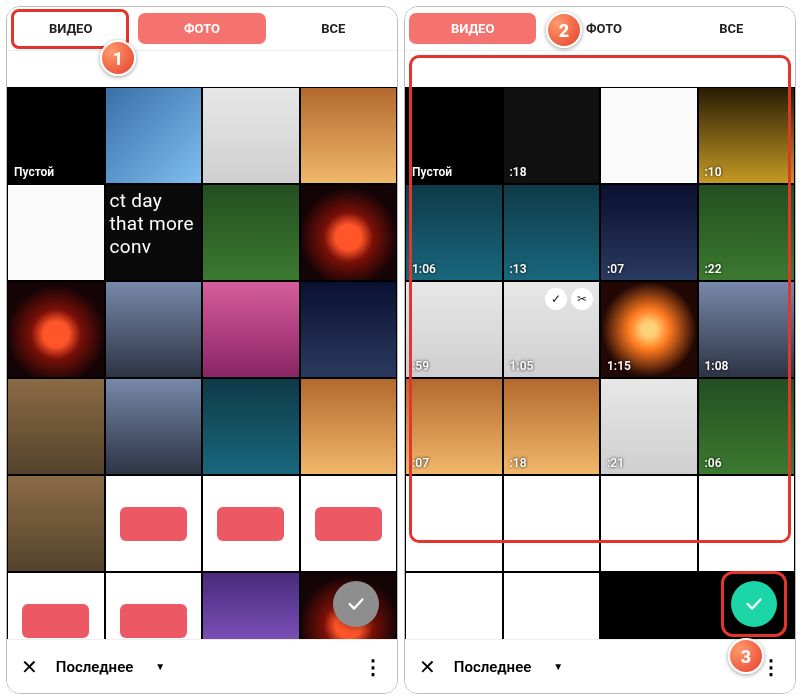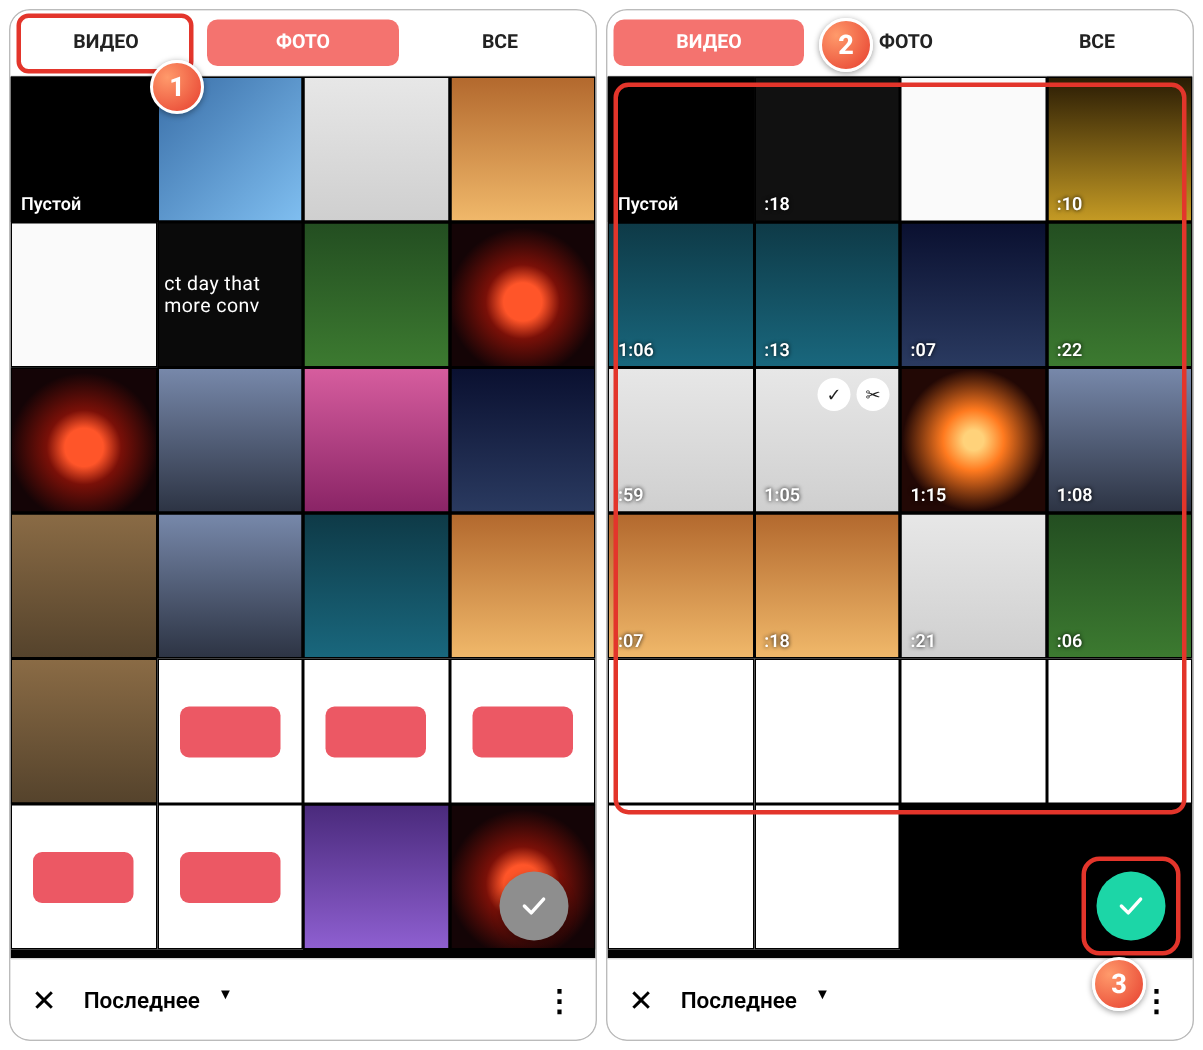--- a/index.html
+++ b/index.html
@@ -50,20 +50,21 @@
     border-radius: 7px;
     margin: 6px 4px;
   }
   .grid {
     flex: 1;
     display: grid;
     grid-template-columns: repeat(4, 1fr);
     grid-auto-rows: 97px;
     background: #000;
     overflow: hidden;
+    margin-top: 36px;
   }
   .thumb {
     position: relative;
     background: #333;
     border: 0.5px solid #000;
     overflow: hidden;
   }
   .thumb .lbl {
     position: absolute;
     bottom: 4px;
@@ -102,21 +103,22 @@
   .close-x {
     font-size: 20px;
     font-weight: 300;
     margin-right: 18px;
     cursor: pointer;
   }
   .album {
     font-size: 15px;
     font-weight: 600;
     display: flex;
-    gap: 12px;
+    align-items: center;
+    gap: 22px;
     cursor: pointer;
   }
   .album .caret { font-size: 10px; }
   .more {
     margin-left: auto;
     font-size: 20px;
     font-weight: 800;
     cursor: pointer;
   }
   .fab {
@@ -176,21 +178,21 @@
   .bg-dark  { background:#111; }
   .bg-gray  { background: linear-gradient(#e7e7e7,#cfcfcf); }
   .bg-teal  { background: linear-gradient(#0e3a47,#19677d); }
   .bg-brown { background: linear-gradient(#8a6b45,#55432c); }
   .bg-fire  { background: radial-gradient(circle at 50% 50%, #ffd27a 10%, #ff7a1f 30%, #220805 70%); }
   .bg-purple{ background: linear-gradient(#4a2a7c,#8e5fd0); }
   .bg-night { background: linear-gradient(#0a1030,#2a3a60); }
   .bg-yellow{ background: linear-gradient(#2a1c04,#c49a24); }
   .bg-redbox{ background:#fff; display:flex; align-items:center; justify-content:center; }
   .bg-redbox::after{ content:""; width:70%; height:34px; background:#ec5864; border-radius:6px; }
-  .bg-text { background:#0a0a0a; color:#fff; display:flex; align-items:center; justify-content:center; font-size:13px; padding:4px; letter-spacing:0.3px; }
+  .bg-text { background:#0a0a0a; color:#fff; display:flex; align-items:flex-start; justify-content:center; font-size:19px; padding:4px; letter-spacing:0.3px; }
 </style>
 </head>
 <body>
 
 <div class="screens">
 
   <div class="screen">
     <div class="tabs">
       <div class="tab">ВИДЕО</div>
       <div class="tab active">ФОТО</div>

